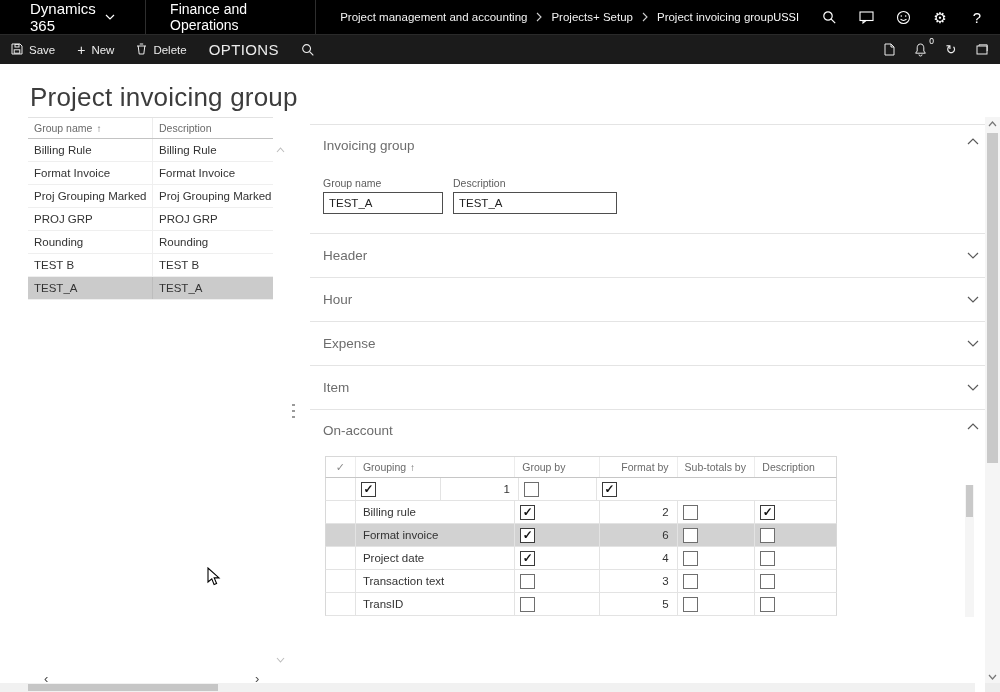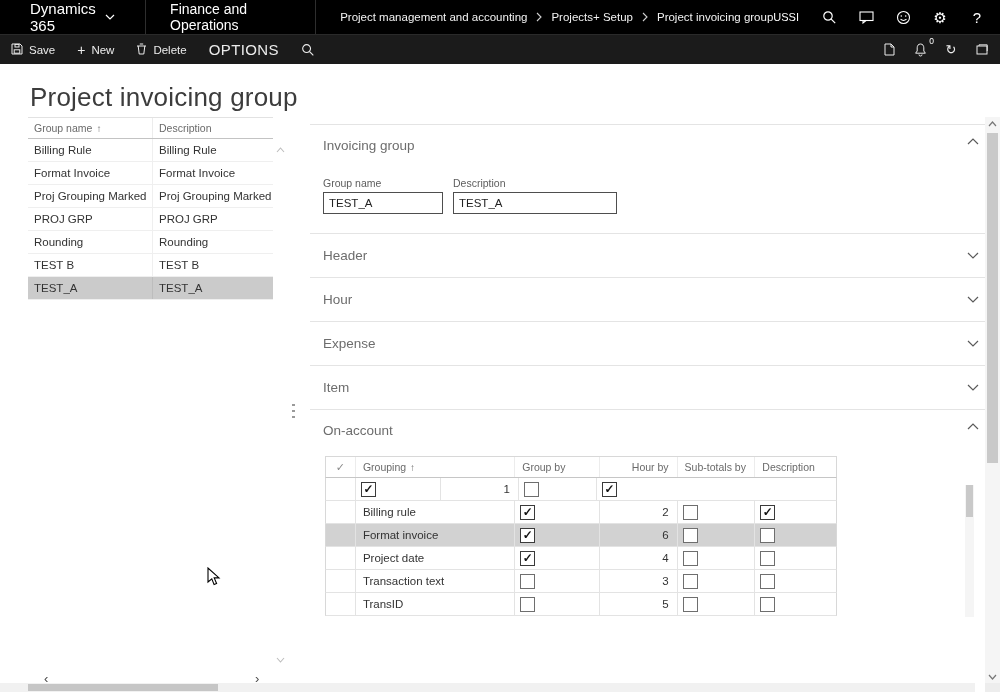--- a/index.html
+++ b/index.html
@@ -338,21 +338,21 @@
             <span class="hdr-check">✓</span>
           </div>
           <div class="oa-hcell c-attr">
             <span>Grouping</span>
             <span class="sort-arrow">↑</span>
           </div>
           <div class="oa-hcell c-group" style="padding-left:7px">
             <span>Group by</span>
           </div>
           <div class="oa-hcell c-order">
-            <span>Hour by</span>
+            <span>Format by</span>
           </div>
           <div class="oa-hcell c-sub" style="padding-left:7px">
             <span>Sub-totals by</span>
           </div>
           <div class="oa-hcell c-desc" style="padding-left:7px">
             <span>Description</span>
           </div>
         </div>
         <div id="oa-body">
             <div class="oa-row">

